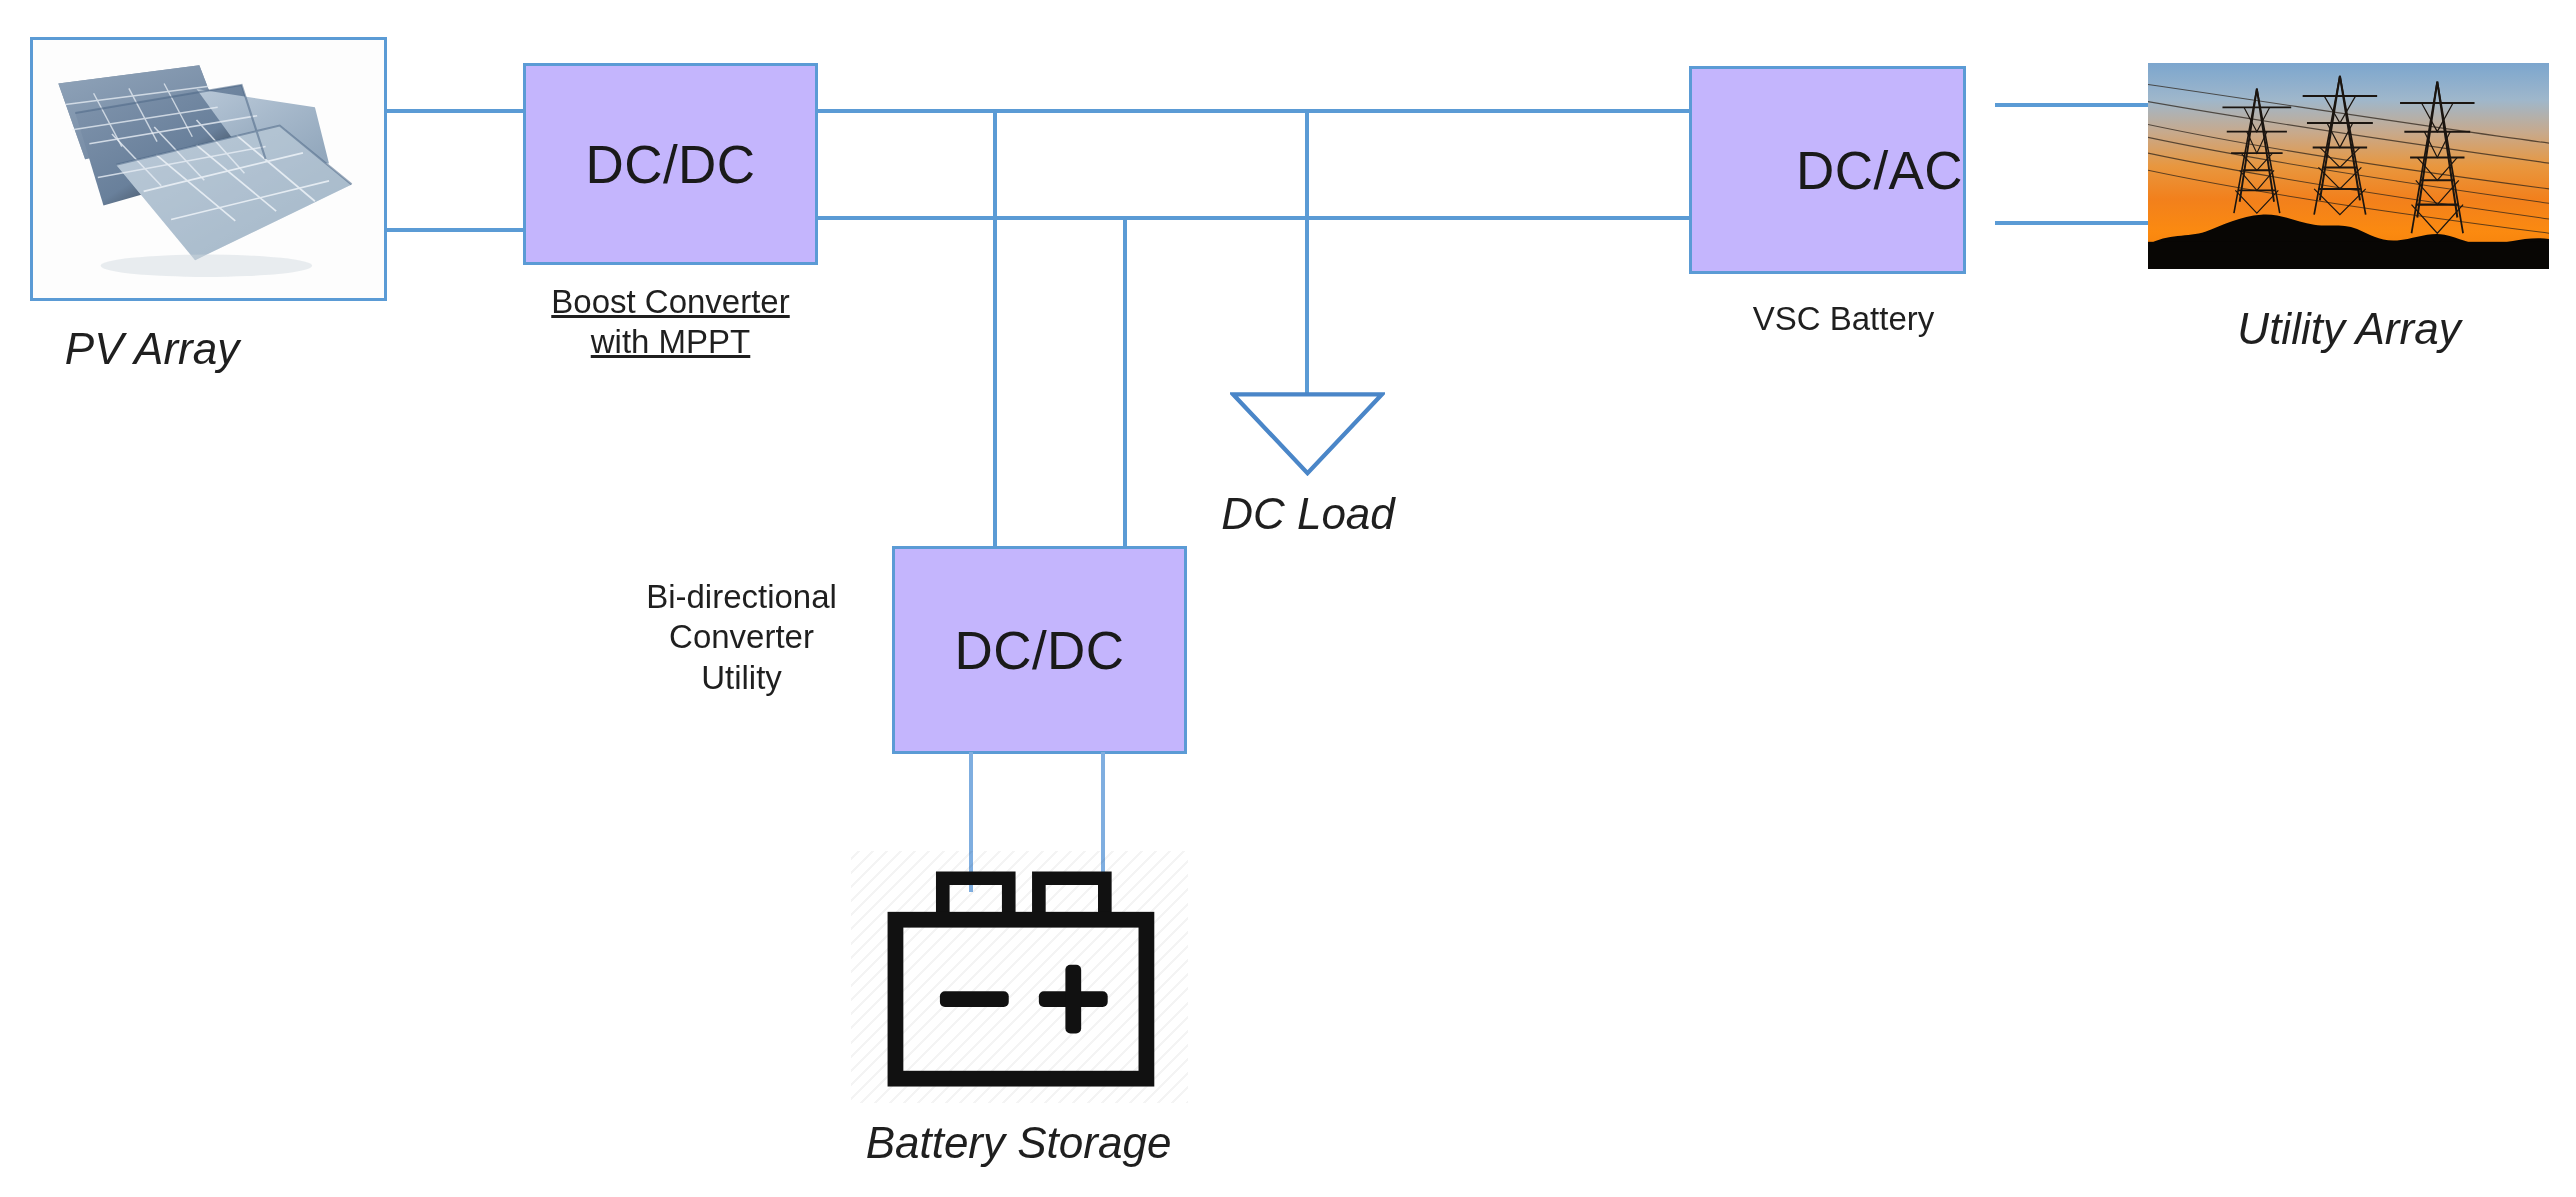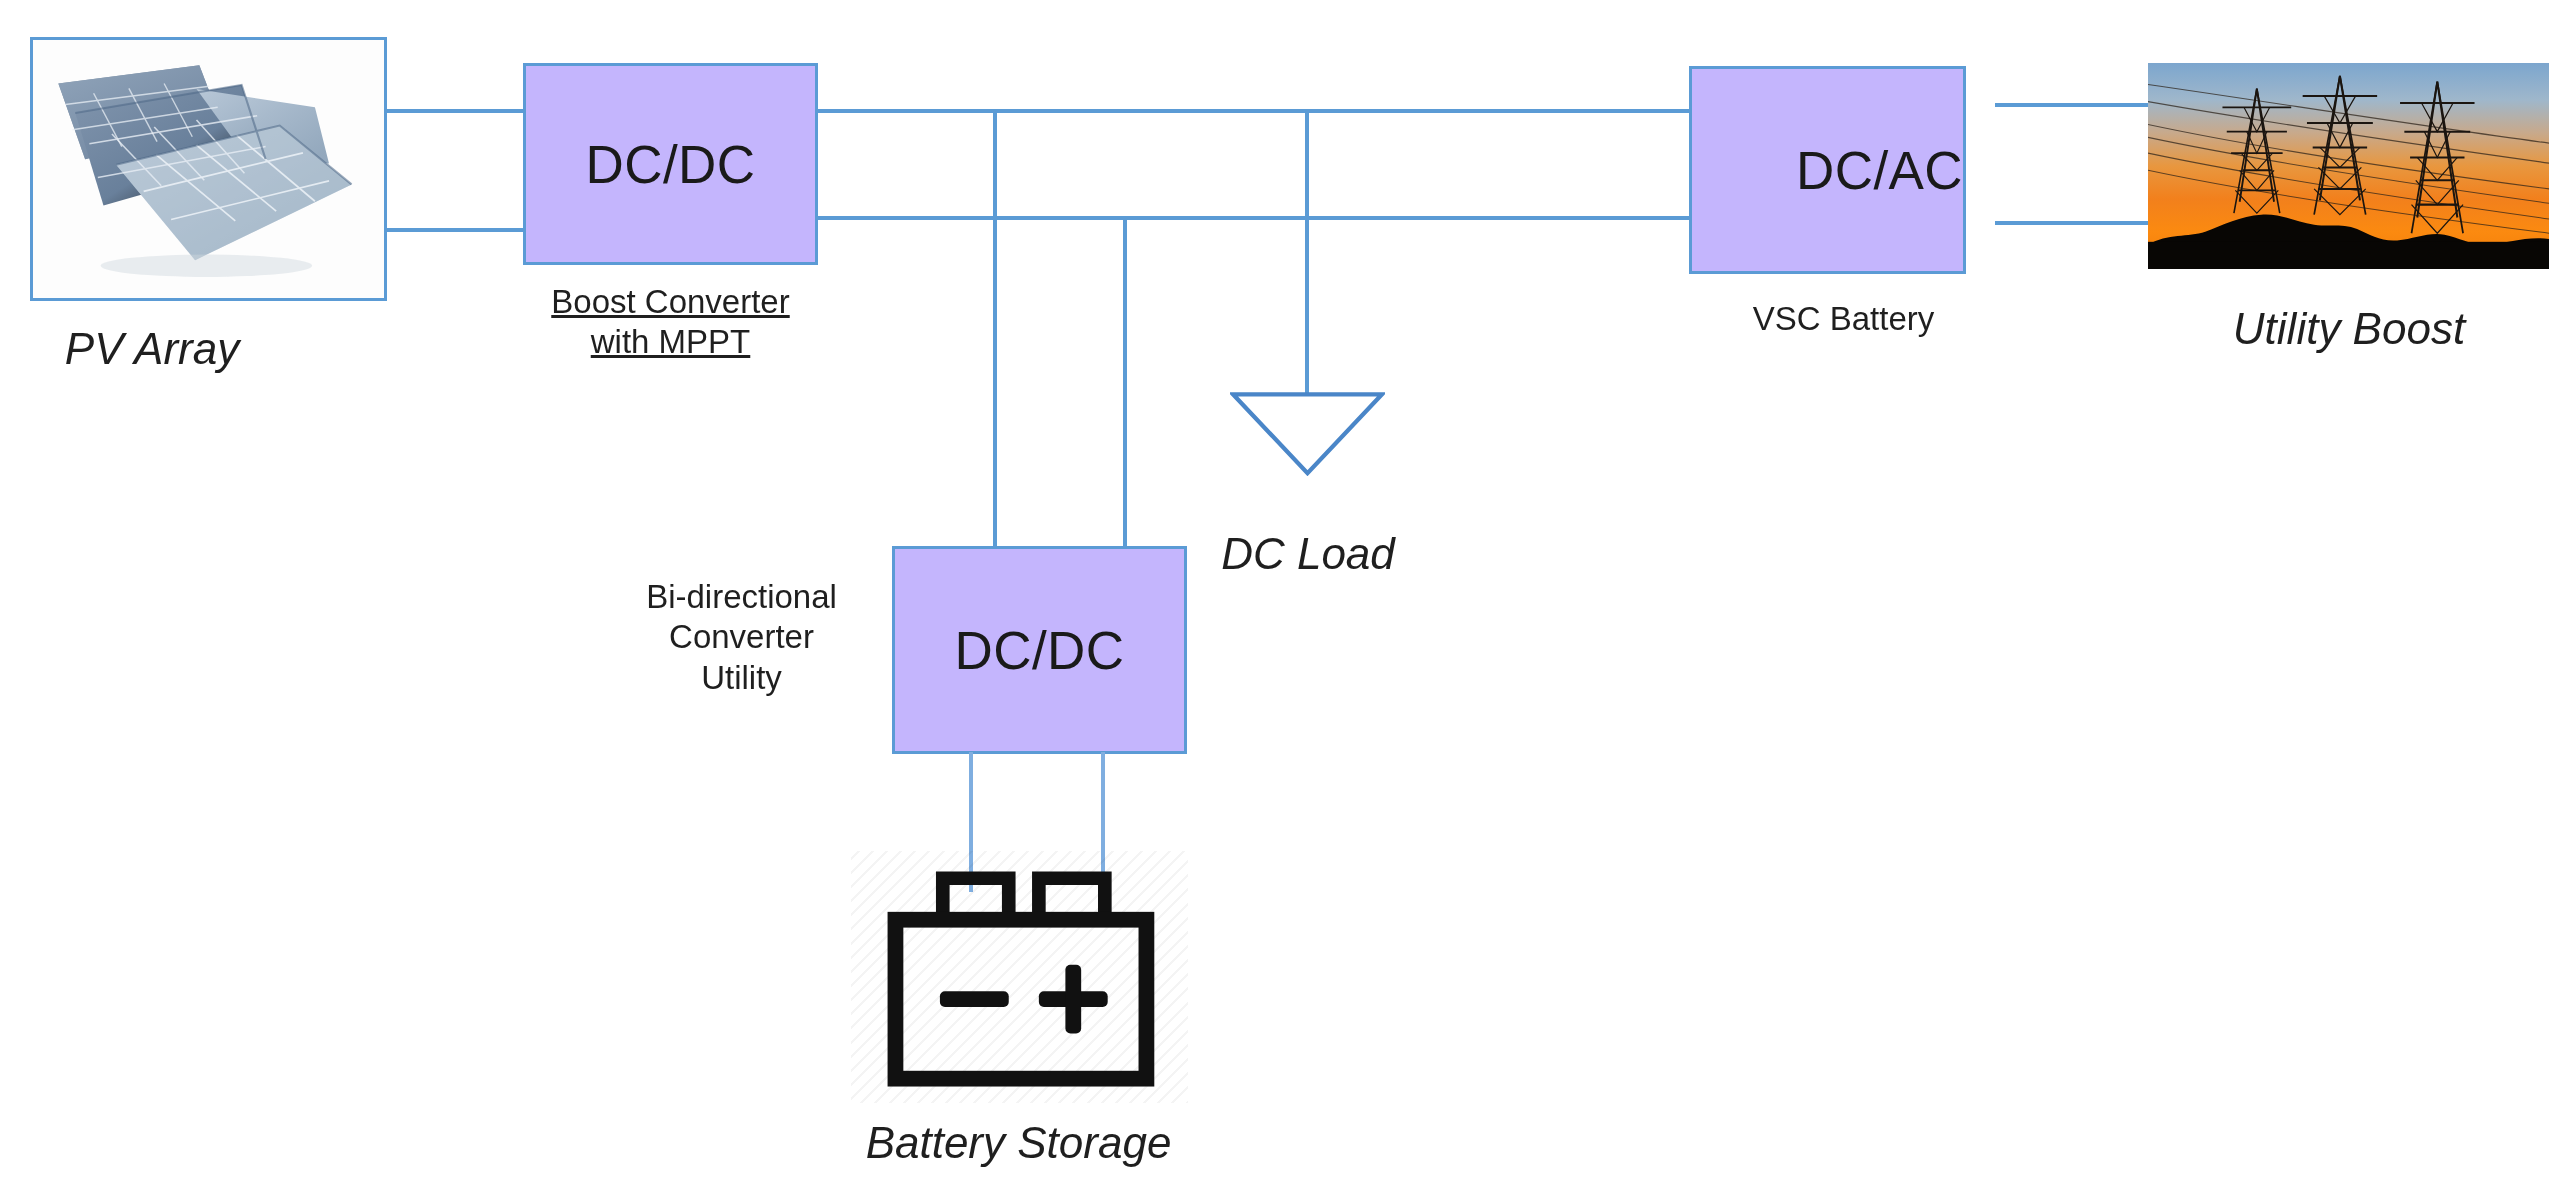--- a/index.html
+++ b/index.html
@@ -158,21 +158,21 @@
 
   <div class="wire v" style="left:1123px;top:216px;height:331px;"></div>
 
   <div class="wire v" style="left:1305px;top:109px;height:285px;"></div>
 
   <div class="loadtri" style="left:1230px;top:390px;width:155px;height:86px;">
     <svg viewBox="0 0 216 120" width="155" height="86">
       <polygon points="4,6 212,6 108,116" fill="none" stroke="#4A86C8" stroke-width="6" stroke-linejoin="miter"></polygon>
     </svg>
   </div>
-  <div class="caption cap-lg" style="left:1136px;top:487px;width:344px;margin-top:40px;">DC Load</div>
+  <div class="caption cap-lg" style="left:1136px;top:487px;width:344px;">DC Load</div>
 
   <div class="block" style="left:892px;top:546px;width:295px;height:208px;">
     <span class="blabel">DC/DC</span>
   </div>
   <div class="caption cap-sm" style="left:599px;top:577px;width:285px;">Bi-directional
 Converter
 Utility</div>
 
   <div class="wire v thin" style="left:969px;top:752px;height:140px;width:3.6px;"></div>
   <div class="wire v thin" style="left:1101px;top:752px;height:140px;width:3.6px;"></div>
@@ -262,16 +262,16 @@
         </g>
       </g>
 
       <path d="M0 288 L0 254 C 28 238, 56 244, 80 236 C 104 226, 130 214, 158 212
                C 186 210, 206 222, 232 226 C 252 229, 272 224, 292 232
                C 310 240, 326 250, 348 248 C 372 246, 392 236, 414 240
                C 436 244, 452 256, 478 254 C 502 252, 528 242, 560 246 L560 288 Z" fill="#080604"></path>
       <rect x="0" y="250" width="560" height="38" fill="#080604"></rect>
     </svg>
   </div>
-  <div class="caption cap-lg" style="left:2160px;top:302px;width:378px;">Utility Boost</div>
+  <div class="caption cap-lg" style="left:2160px;top:302px;width:378px;">Utility Array</div>
 
 </div>
 
 
 </body></html>

